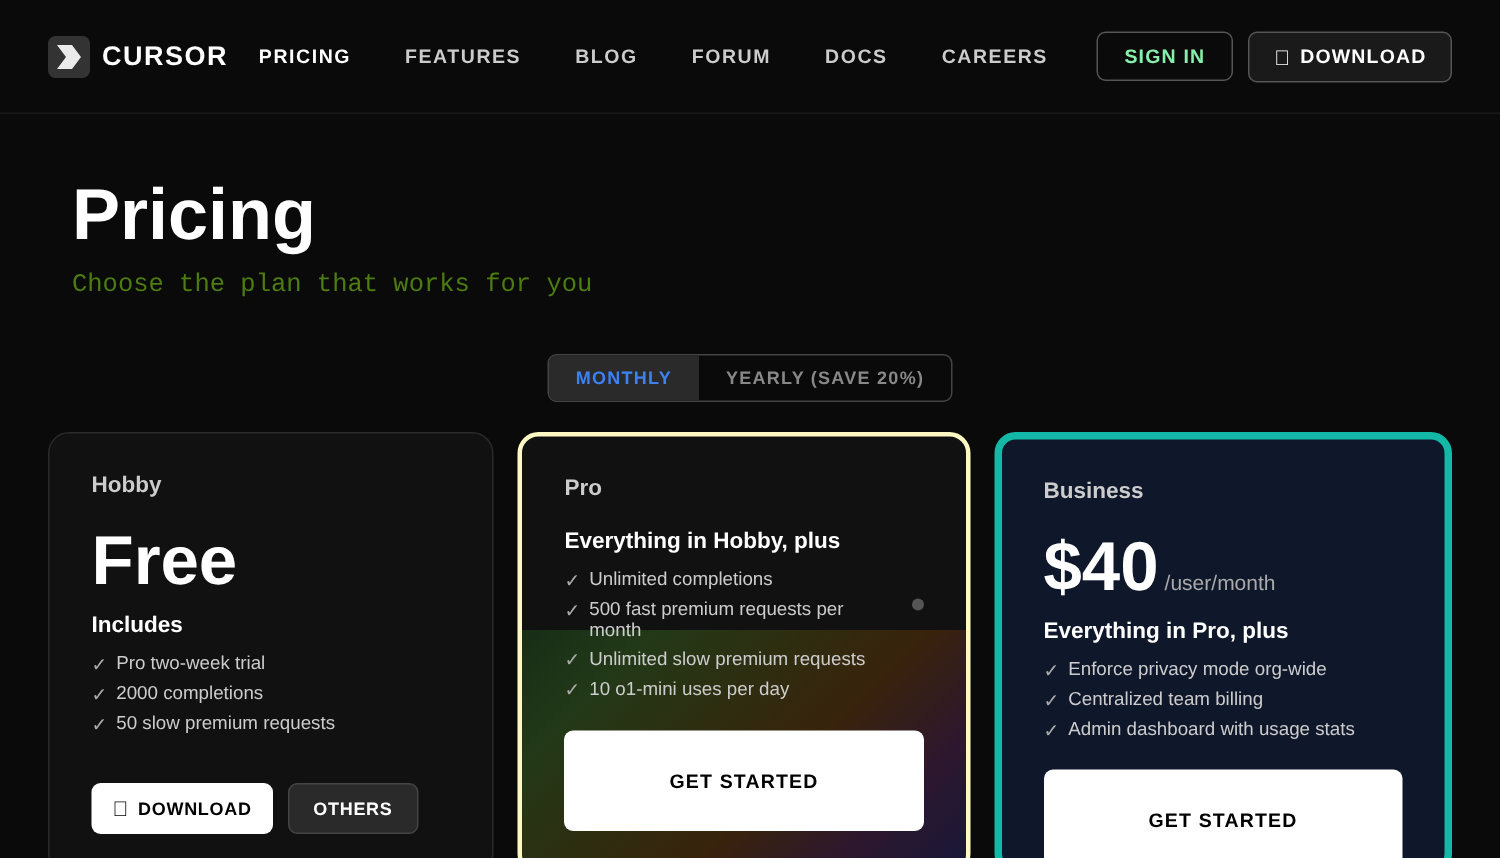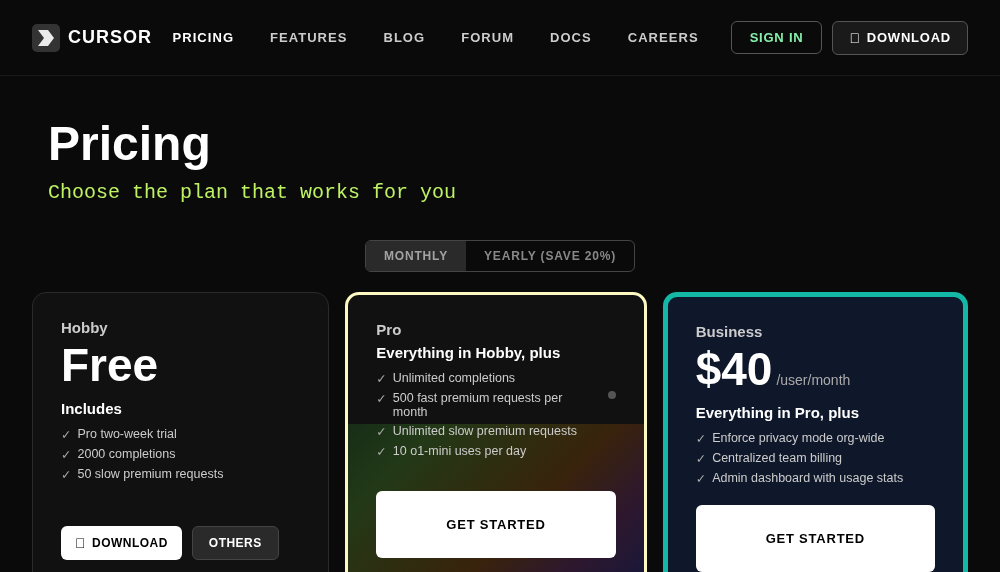--- a/index.html
+++ b/index.html
@@ -87,22 +87,22 @@
     .hero {
       padding: 40px 48px 28px;
     }
     .hero-title {
       font-size: 48px;
       font-weight: 800;
       color: #fff;
       margin-bottom: 10px;
     }
     .hero-subtitle {
-      font-size: 20px;
-      color: #bef264;
+      font-size: 17px;
+      color: #4d7c0f;
       font-family: 'Courier New', monospace;
     }
 
     
     .toggle-row {
       display: flex;
       justify-content: center;
       margin: 8px 0 20px;
     }
     .toggle-group {
@@ -115,21 +115,21 @@
       padding: 8px 18px;
       font-size: 12px;
       font-weight: 700;
       letter-spacing: 0.07em;
       cursor: pointer;
       border: none;
       outline: none;
     }
     .toggle-btn.active {
       background: #2a2a2a;
-      color: #a3a3a3;
+      color: #3b82f6;
     }
     .toggle-btn.inactive {
       background: transparent;
       color: #888;
     }
 
     
     .cards-row {
       display: flex;
       gap: 16px;
@@ -168,21 +168,21 @@
       height: 160px;
       background: linear-gradient(135deg, #1a3a1a 0%, #2a4a1a 20%, #3a3a10 40%, #4a2a0a 60%, #3a1a3a 80%, #1a1a4a 100%);
       opacity: 0.7;
       z-index: 0;
     }
 
     .card-tier {
       font-size: 15px;
       font-weight: 600;
       color: #ccc;
-      margin-bottom: 6px;
+      margin-bottom: 18px;
       position: relative; z-index: 1;
     }
     .card-price-row {
       display: flex;
       align-items: baseline;
       gap: 4px;
       margin-bottom: 12px;
       position: relative; z-index: 1;
     }
     .card-price-main {

